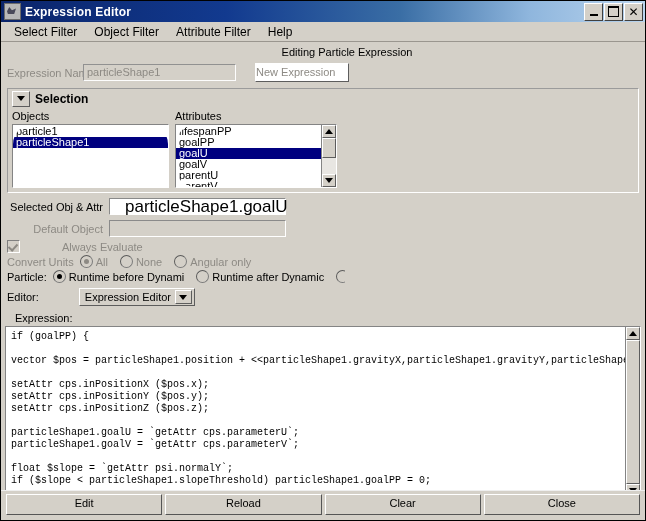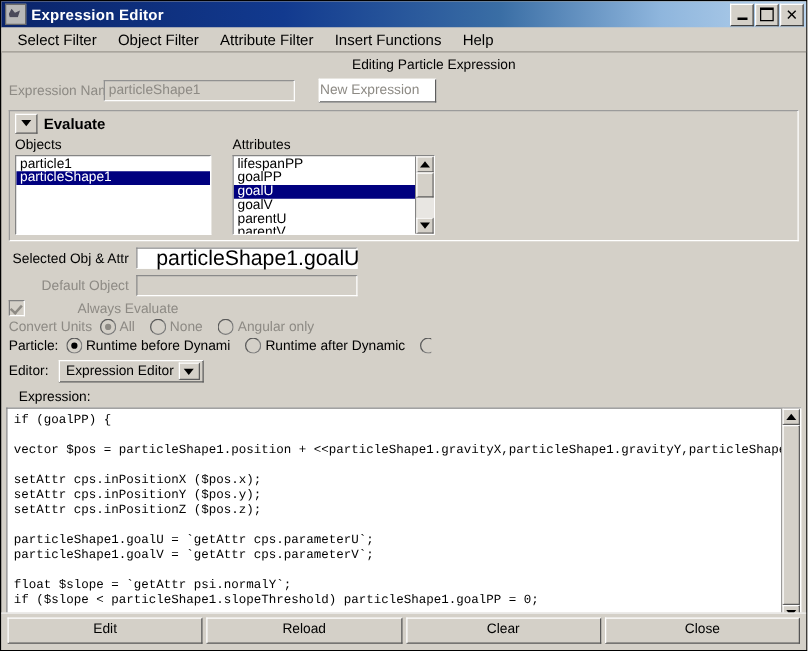--- a/index.html
+++ b/index.html
@@ -168,35 +168,35 @@
     margin-right: 5px;
   }
   .caret-down {
     width: 0; height: 0;
     border-left: 4px solid transparent;
     border-right: 4px solid transparent;
     border-top: 5px solid #000;
   }
   .selection-title { font-weight: bold; font-size: 12px; }
 
-  .lists-row { display: flex; margin-top: 4px; gap: 11px; }
+  .lists-row { display: flex; margin-top: 4px; }
   .list-col-objects { width: 157px; }
   .list-col-attrs { width: 162px; margin-left: 6px; }
   .list-header { font-size: 11px; margin-bottom: 2px; }
   .listbox {
     height: 62px;
     background: #ffffff;
     border: 1px solid #848484;
     border-right-color: #ffffff;
     border-bottom-color: #ffffff;
     overflow: hidden;
     position: relative;
     display: flex;
   }
-  .list-items { flex: 1 1 auto; padding: 1px 0 0 0; overflow: hidden; }
+  .list-items { flex: 1 1 auto; padding: 1px 0 0 0; overflow: hidden; border-radius: 19px; }
   .list-item {
     font-size: 11px;
     line-height: 11px;
     padding: 0 0 0 3px;
     height: 11px;
     white-space: nowrap;
     color: #000;
   }
   .list-item.selected { background: #00007f; color: #ffffff; }
 
@@ -291,21 +291,21 @@
     background: #000;
   }
   .radio.on.dimdot::after { background: #8d8a84; }
   .radio-item { display: flex; align-items: center; margin-right: 12px; }
   .radio-item .txt { font-size: 11px; }
   .radio-item .txt.dim { color: #8d8a84; }
 
   .particle-row-clip { overflow: hidden; width: 338px; }
 
   
-  .editor-row { display: flex; align-items: center; margin-top: 5px; padding-left: 6px; }
+  .editor-row { display: flex; align-items: center; margin-top: 5px; padding-left: 6px; gap: 32px; }
   .editor-label { font-size: 11px; margin-right: 8px; }
   .combo {
     height: 18px;
     width: 116px;
     background: #d4d0c8;
     border: 1px solid #ffffff;
     border-right-color: #5d5d5d;
     border-bottom-color: #5d5d5d;
     display: flex; align-items: center;
     box-sizing: border-box;
@@ -395,40 +395,39 @@
       <div class="win-btn">
         <span class="glyph">✕</span>
       </div>
     </div>
   </div>
 
   <div class="menubar">
     <div class="menu-item">Select Filter</div>
     <div class="menu-item">Object Filter</div>
     <div class="menu-item">Attribute Filter</div>
-    <div class="menu-item">Insert Functions</div>
     <div class="menu-item">Help</div>
   </div>
 
   <div class="content">
 
     <div class="editing-title">Editing Particle Expression</div>
 
     <div class="exprname-row">
       <div class="lbl dim exprname-label">Expression Name</div>
       <div class="exprname-field">particleShape1</div>
       <div class="newexpr-btn">New Expression</div>
     </div>
 
     <div class="selection-group">
       <div class="selection-head">
         <div class="collapse-btn">
           <span class="caret-down"></span>
         </div>
-        <div class="selection-title">Evaluate</div>
+        <div class="selection-title">Selection</div>
       </div>
 
       <div class="lists-row">
 
         <div class="list-col-objects">
           <div class="list-header lbl">Objects</div>
           <div class="listbox">
             <div class="list-items">
               <div class="list-item">particle1</div>
               <div class="list-item selected">particleShape1</div>

